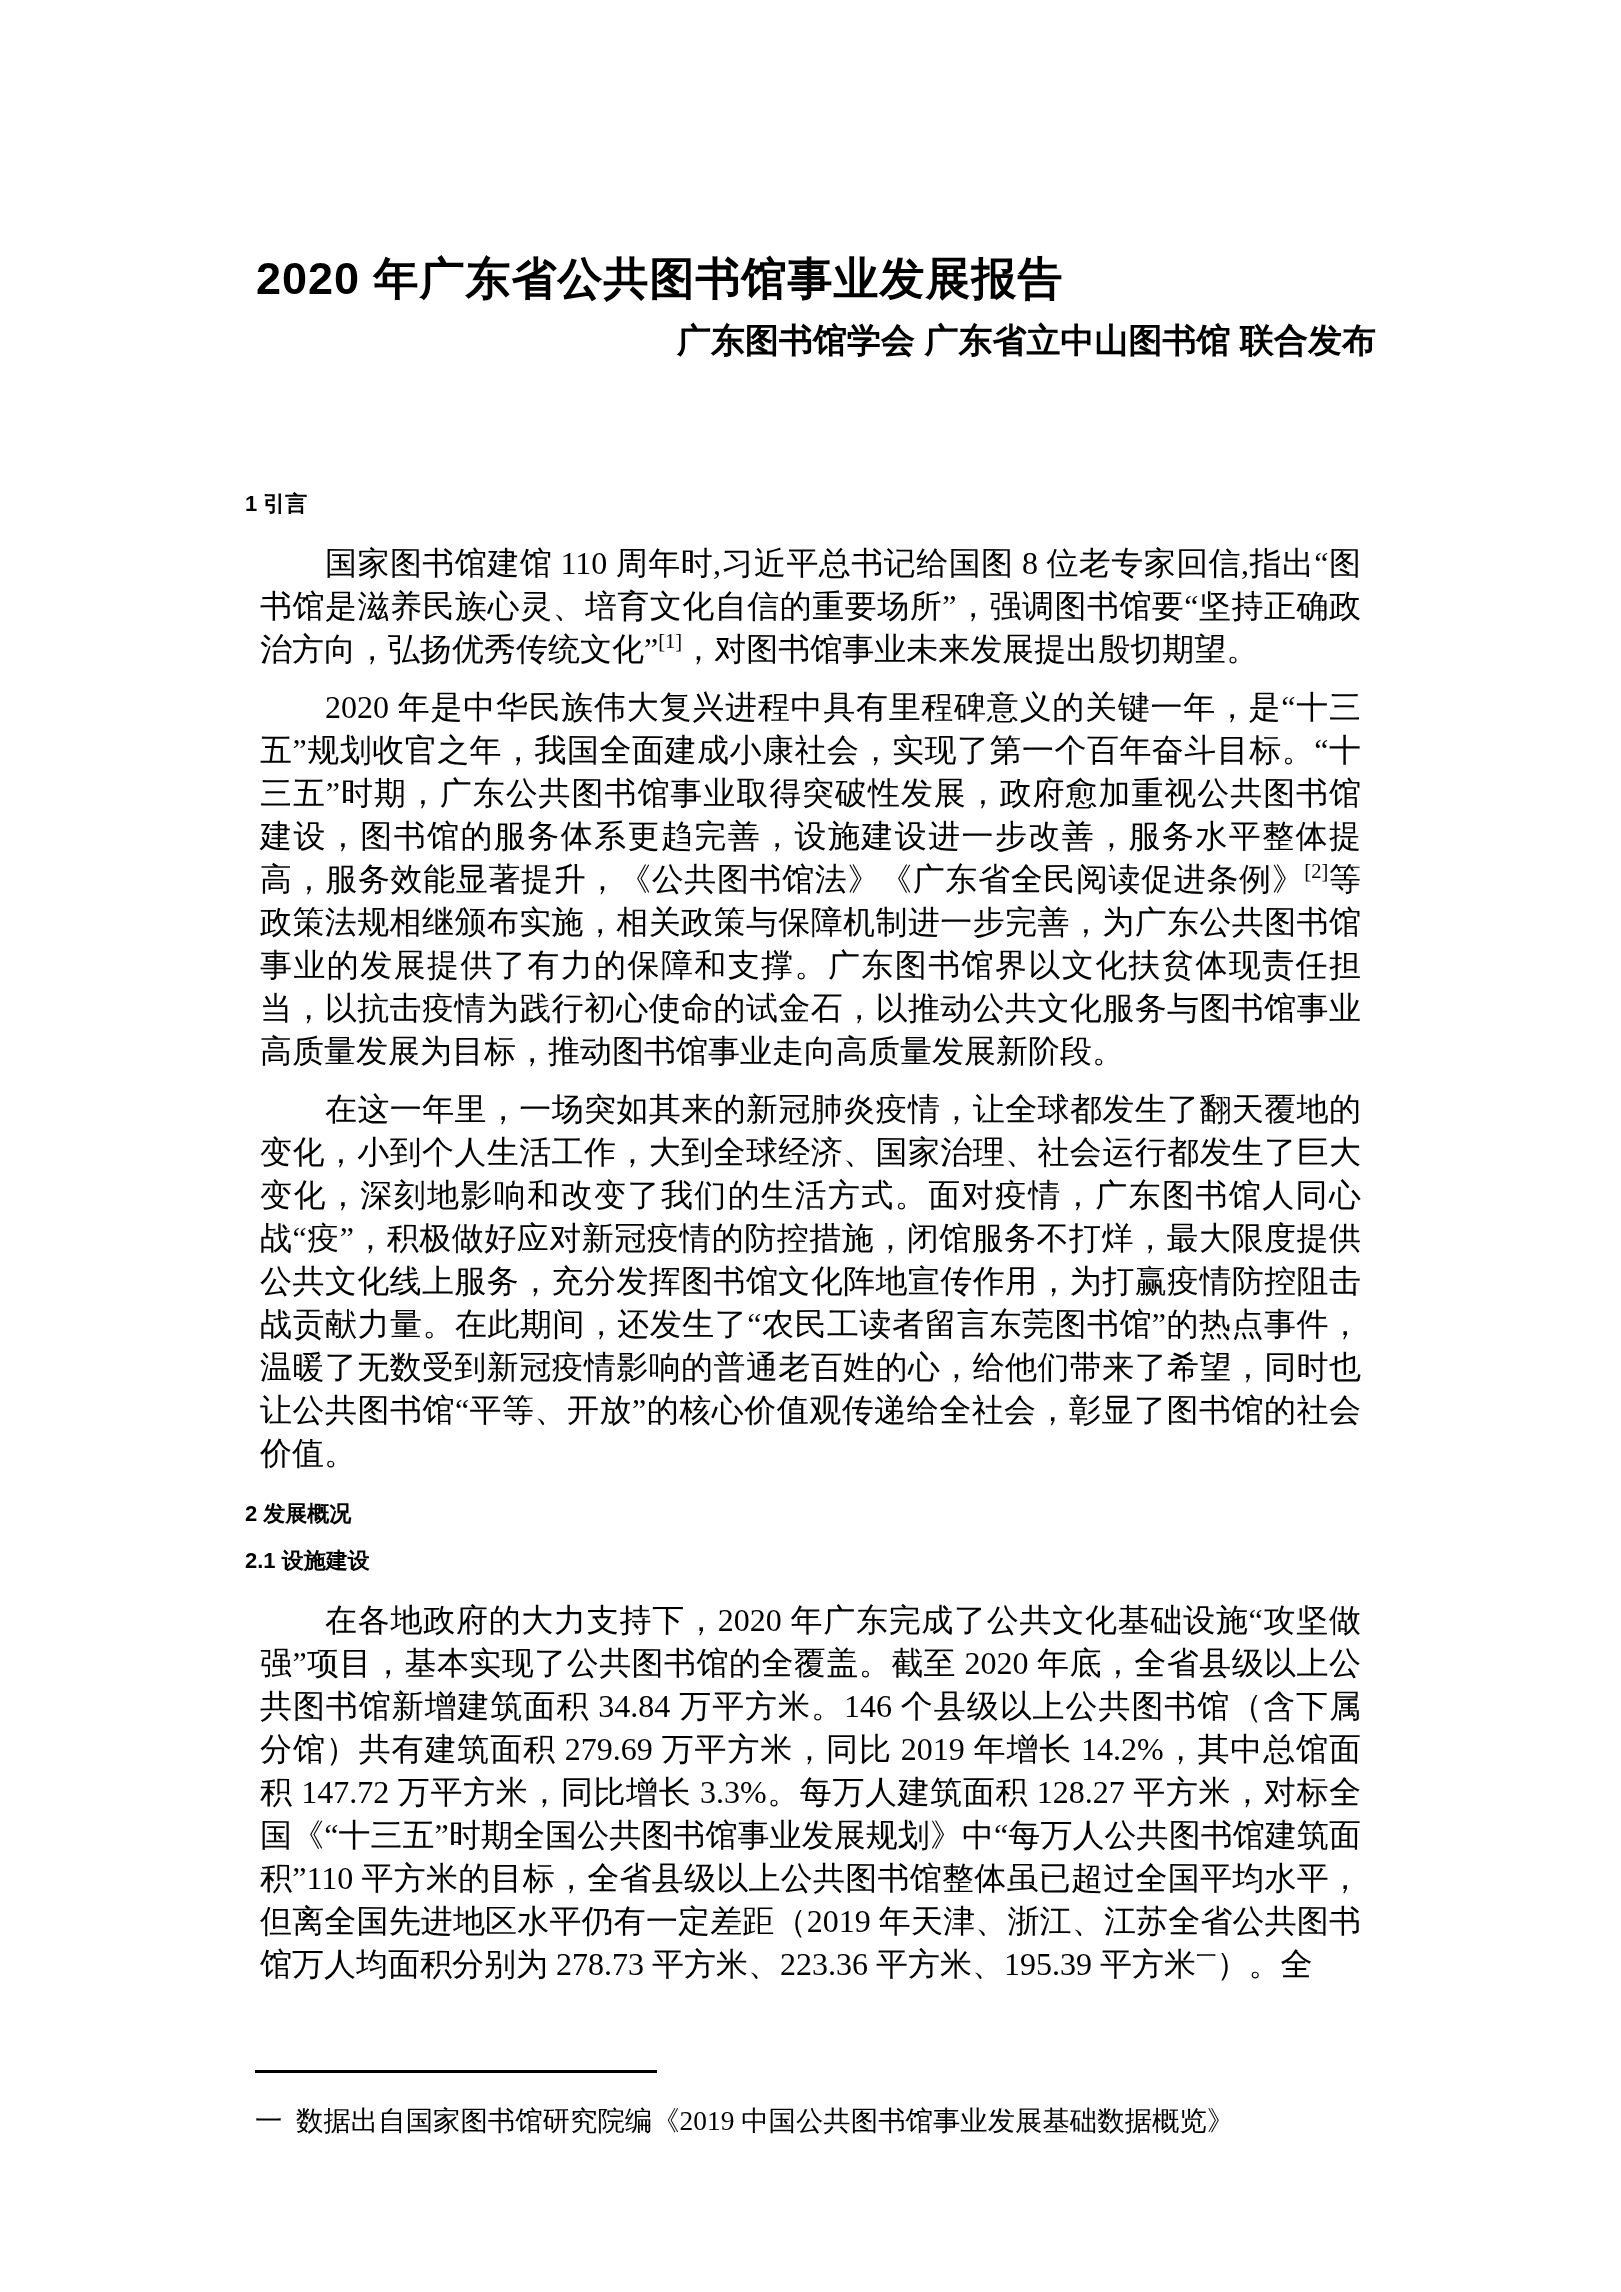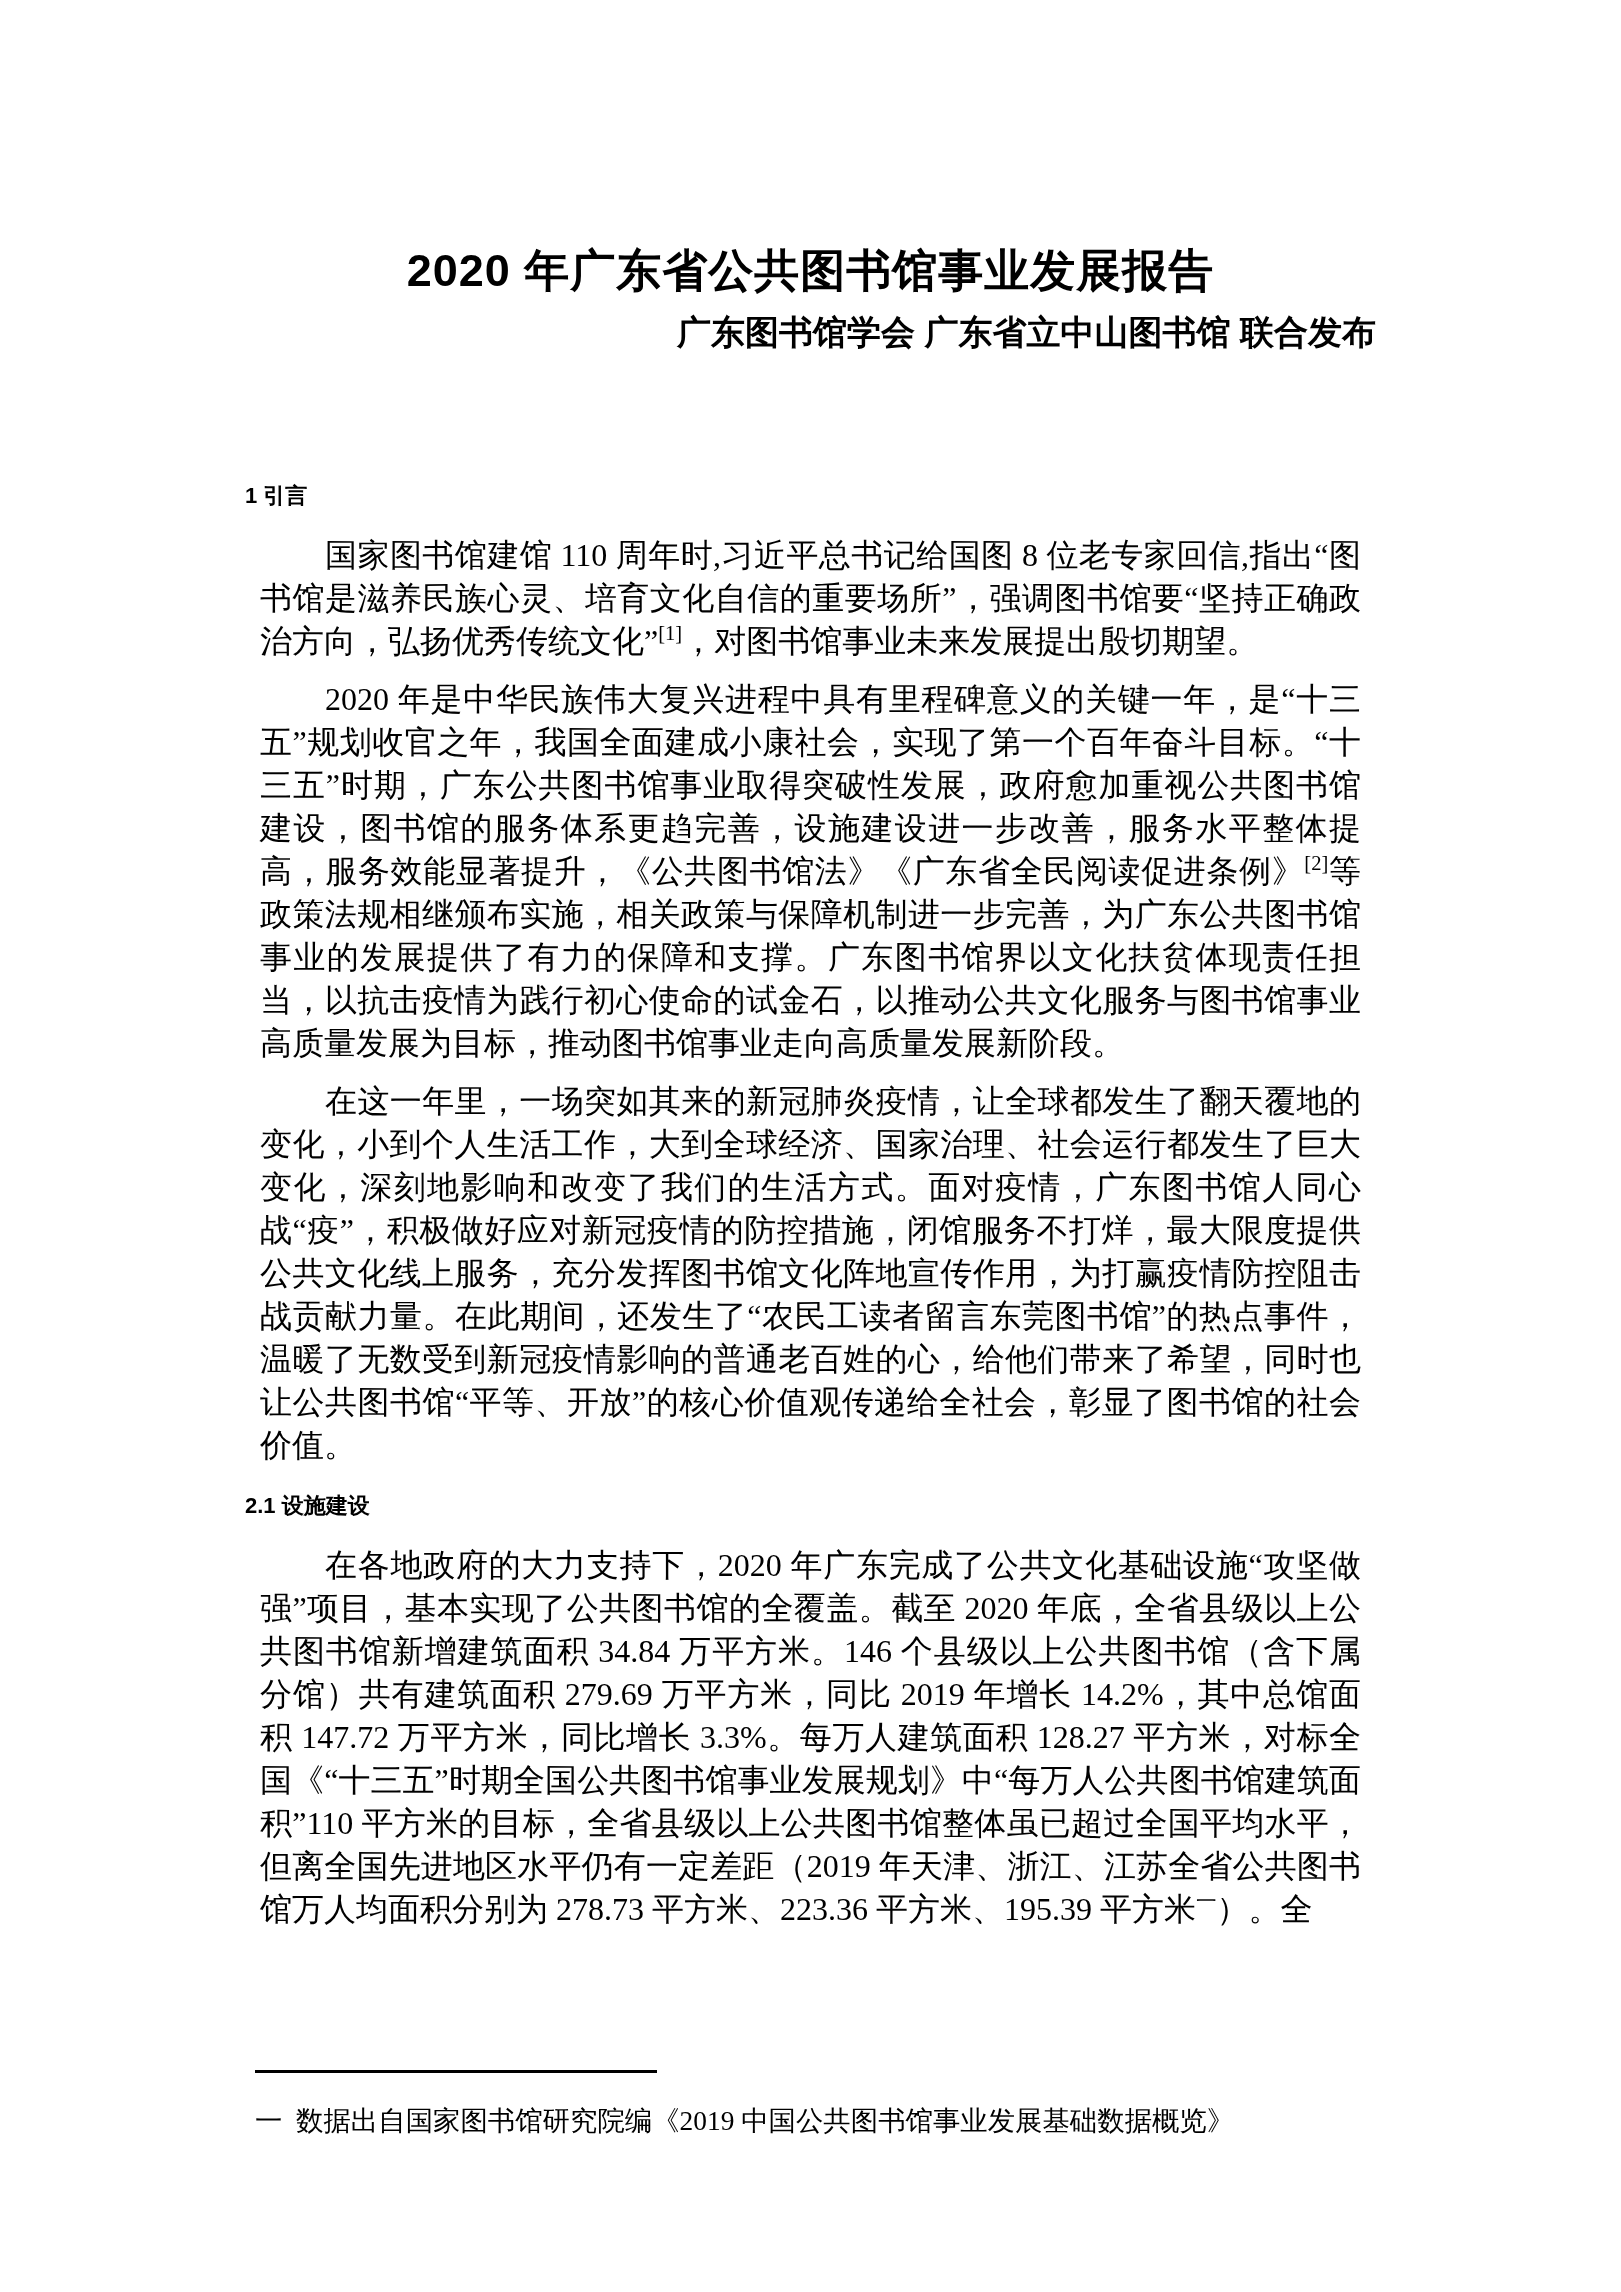--- a/index.html
+++ b/index.html
@@ -12,22 +12,21 @@
     width: 1621px;
     height: 2293px;
     background: #ffffff;
     color: #000000;
     box-sizing: border-box;
     padding: 241px 245px 0 245px;
     font-family: "Liberation Serif", "DejaVu Serif", serif;
     overflow: hidden;
   }
   .doc-title {
-    margin: 3px;
-    text-align: center;
+    margin: 11px;
     font-family: "Liberation Sans", "DejaVu Sans", sans-serif;
     font-weight: 700;
     font-size: 45px;
     line-height: 53px;
     letter-spacing: 1px;
   }
   .doc-subtitle {
     margin: 15.7px 0 0 0;
     text-align: right;
     font-family: "Liberation Sans", "DejaVu Sans", sans-serif;
@@ -91,20 +90,21 @@
 
     <h3 class="sec-heading">1 引言</h3>
 
     <p class="body-para"><span>国家图书馆建馆 110 周年时,习近平总书记给国图 8 位老专家回信,指出“图书馆是滋养民族心灵、培育文化自信的重要场所”，强调图书馆要“坚持正确政治方向，弘扬优秀传统文化”</span><sup class="fn-ref">[1]</sup><span>，对图书馆事业未来发展提出殷切期望。</span></p>
 
     <p class="body-para"><span>2020 年是中华民族伟大复兴进程中具有里程碑意义的关键一年，是“十三五”规划收官之年，我国全面建成小康社会，实现了第一个百年奋斗目标。“十三五”时期，广东公共图书馆事业取得突破性发展，政府愈加重视公共图书馆建设，图书馆的服务体系更趋完善，设施建设进一步改善，服务水平整体提高，服务效能显著提升，《公共图书馆法》《广东省全民阅读促进条例》</span><sup class="fn-ref">[2]</sup><span>等政策法规相继颁布实施，相关政策与保障机制进一步完善，为广东公共图书馆事业的发展提供了有力的保障和支撑。广东图书馆界以文化扶贫体现责任担当，以抗击疫情为践行初心使命的试金石，以推动公共文化服务与图书馆事业高质量发展为目标，推动图书馆事业走向高质量发展新阶段。</span></p>
 
     <p class="body-para">在这一年里，一场突如其来的新冠肺炎疫情，让全球都发生了翻天覆地的变化，小到个人生活工作，大到全球经济、国家治理、社会运行都发生了巨大变化，深刻地影响和改变了我们的生活方式。面对疫情，广东图书馆人同心战“疫”，积极做好应对新冠疫情的防控措施，闭馆服务不打烊，最大限度提供公共文化线上服务，充分发挥图书馆文化阵地宣传作用，为打赢疫情防控阻击战贡献力量。在此期间，还发生了“农民工读者留言东莞图书馆”的热点事件，温暖了无数受到新冠疫情影响的普通老百姓的心，给他们带来了希望，同时也让公共图书馆“平等、开放”的核心价值观传递给全社会，彰显了图书馆的社会价值。</p>
 
 
+    <h3 class="sec-heading">2 发展概况</h3>
 
     <h3 class="sec-heading">2.1 设施建设</h3>
 
     <p class="body-para"><span>在各地政府的大力支持下，2020 年广东完成了公共文化基础设施“攻坚做强”项目，基本实现了公共图书馆的全覆盖。截至 2020 年底，全省县级以上公共图书馆新增建筑面积 34.84 万平方米。146 个县级以上公共图书馆（含下属分馆）共有建筑面积 279.69 万平方米，同比 2019 年增长 14.2%，其中总馆面积 147.72 万平方米，同比增长 3.3%。每万人建筑面积 128.27 平方米，对标全国《“十三五”时期全国公共图书馆事业发展规划》中“每万人公共图书馆建筑面积”110 平方米的目标，全省县级以上公共图书馆整体虽已超过全国平均水平，但离全国先进地区水平仍有一定差距（2019 年天津、浙江、江苏全省公共图书馆万人均面积分别为 278.73 平方米、223.36 平方米、195.39 平方米</span><sup class="fn-ref">一</sup><span>）。全</span></p>
 
   </div>
 
   <div class="footnote-area">
     <div class="footnote-rule"></div>
     <p class="footnote-text"><span class="fn-marker">一</span><span>数据出自国家图书馆研究院编《2019 中国公共图书馆事业发展基础数据概览》</span></p>

